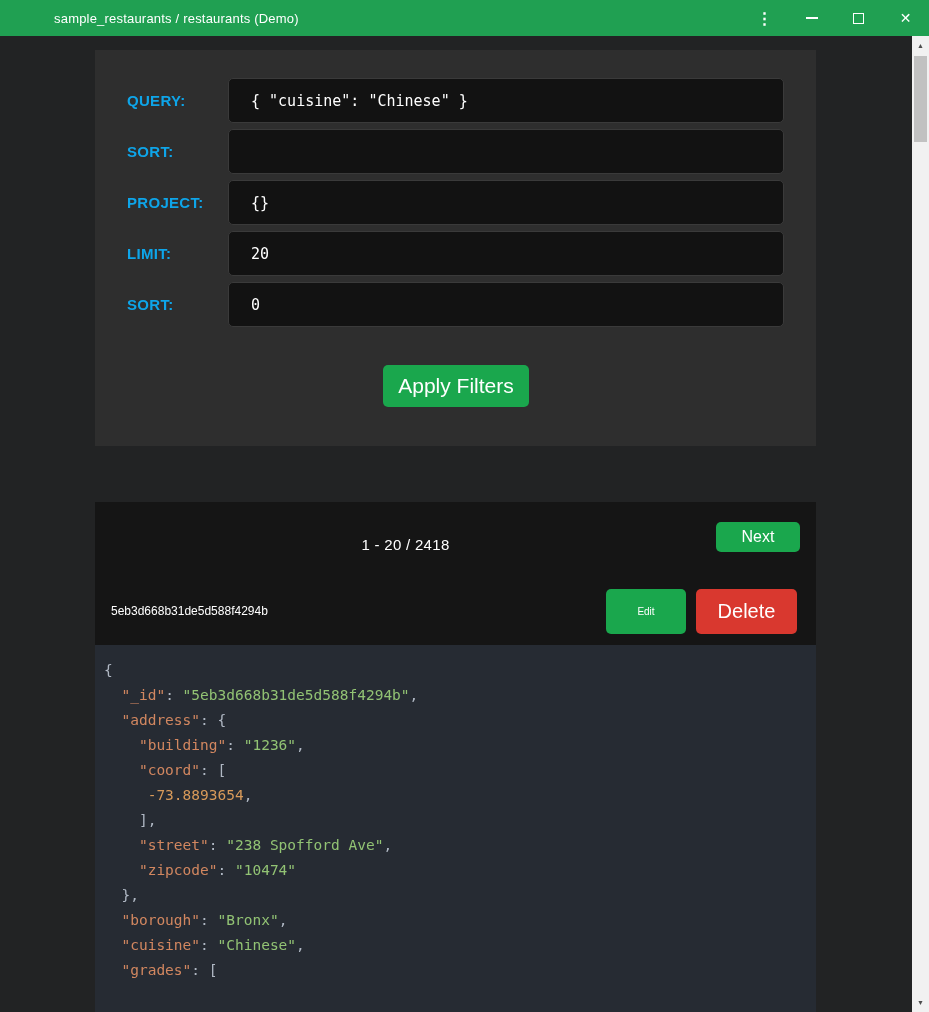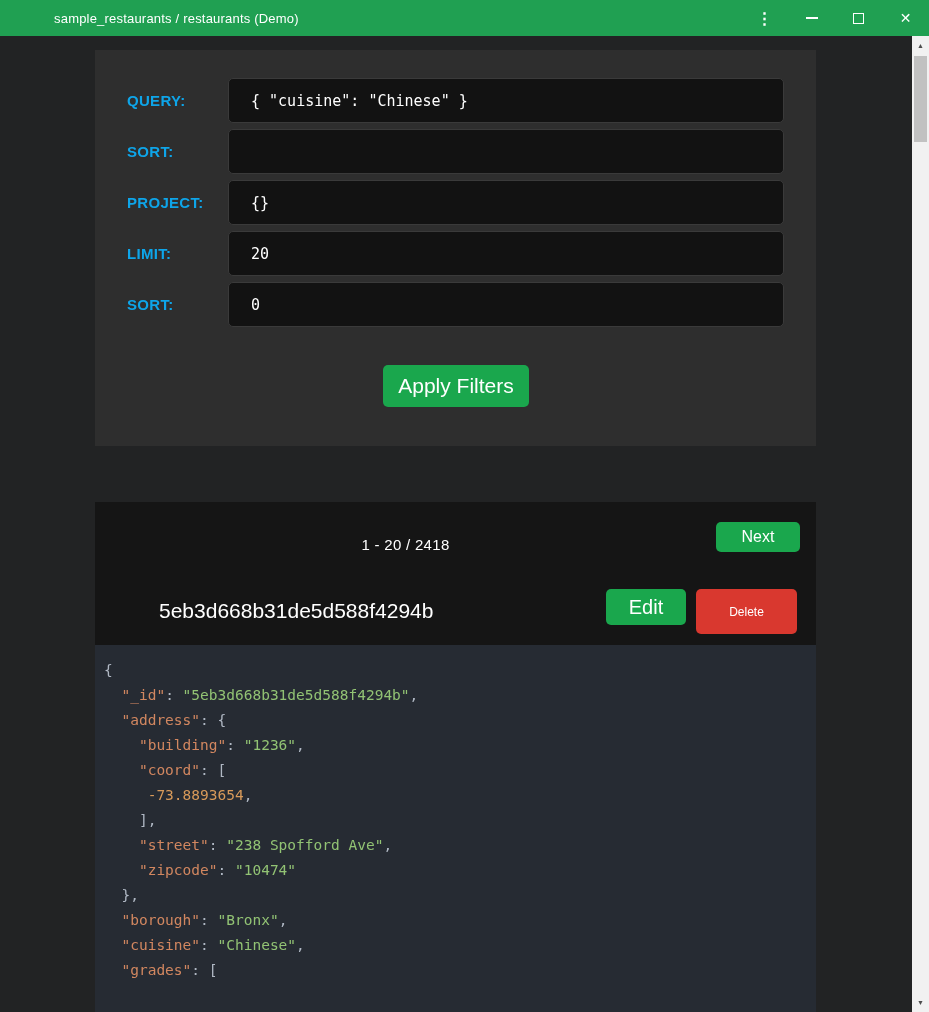--- a/index.html
+++ b/index.html
@@ -93,24 +93,24 @@
     font-size:16px;
   }
 
   
   .doc-header {
     position:absolute; left:95px; top:577px; width:721px; height:68px;
     background:#151515;
   }
   .doc-id {
     position:absolute; left:16px; top:0; height:64px; line-height:68px;
-    color:#ffffff; font-size:21px;margin-left:48px;
+    color:#ffffff; font-size:12px;
   }
-  .edit-btn { position:absolute; left:511px; top:12px; width:80px; height:36px; font-size:20px; }
-  .delete-btn { position:absolute; left:601px; top:12px; width:101px; height:45px; font-size:12px; }
+  .edit-btn { position:absolute; left:511px; top:12px; width:80px; height:45px; font-size:10px; }
+  .delete-btn { position:absolute; left:601px; top:12px; width:101px; height:45px; font-size:20px; }
 
   .json-view {
     position:absolute; left:95px; top:645px; width:721px; height:400px;
     background:#262b33; padding:13px 10px 0 9px;
     font-family:"DejaVu Sans Mono", monospace; font-size:14.5px; line-height:25px;
   }
   .json-line { white-space:pre; }
   .tok-p { color:#b0b8c4; }
   .tok-k { color:#d28760; }
   .tok-s { color:#92c374; }

